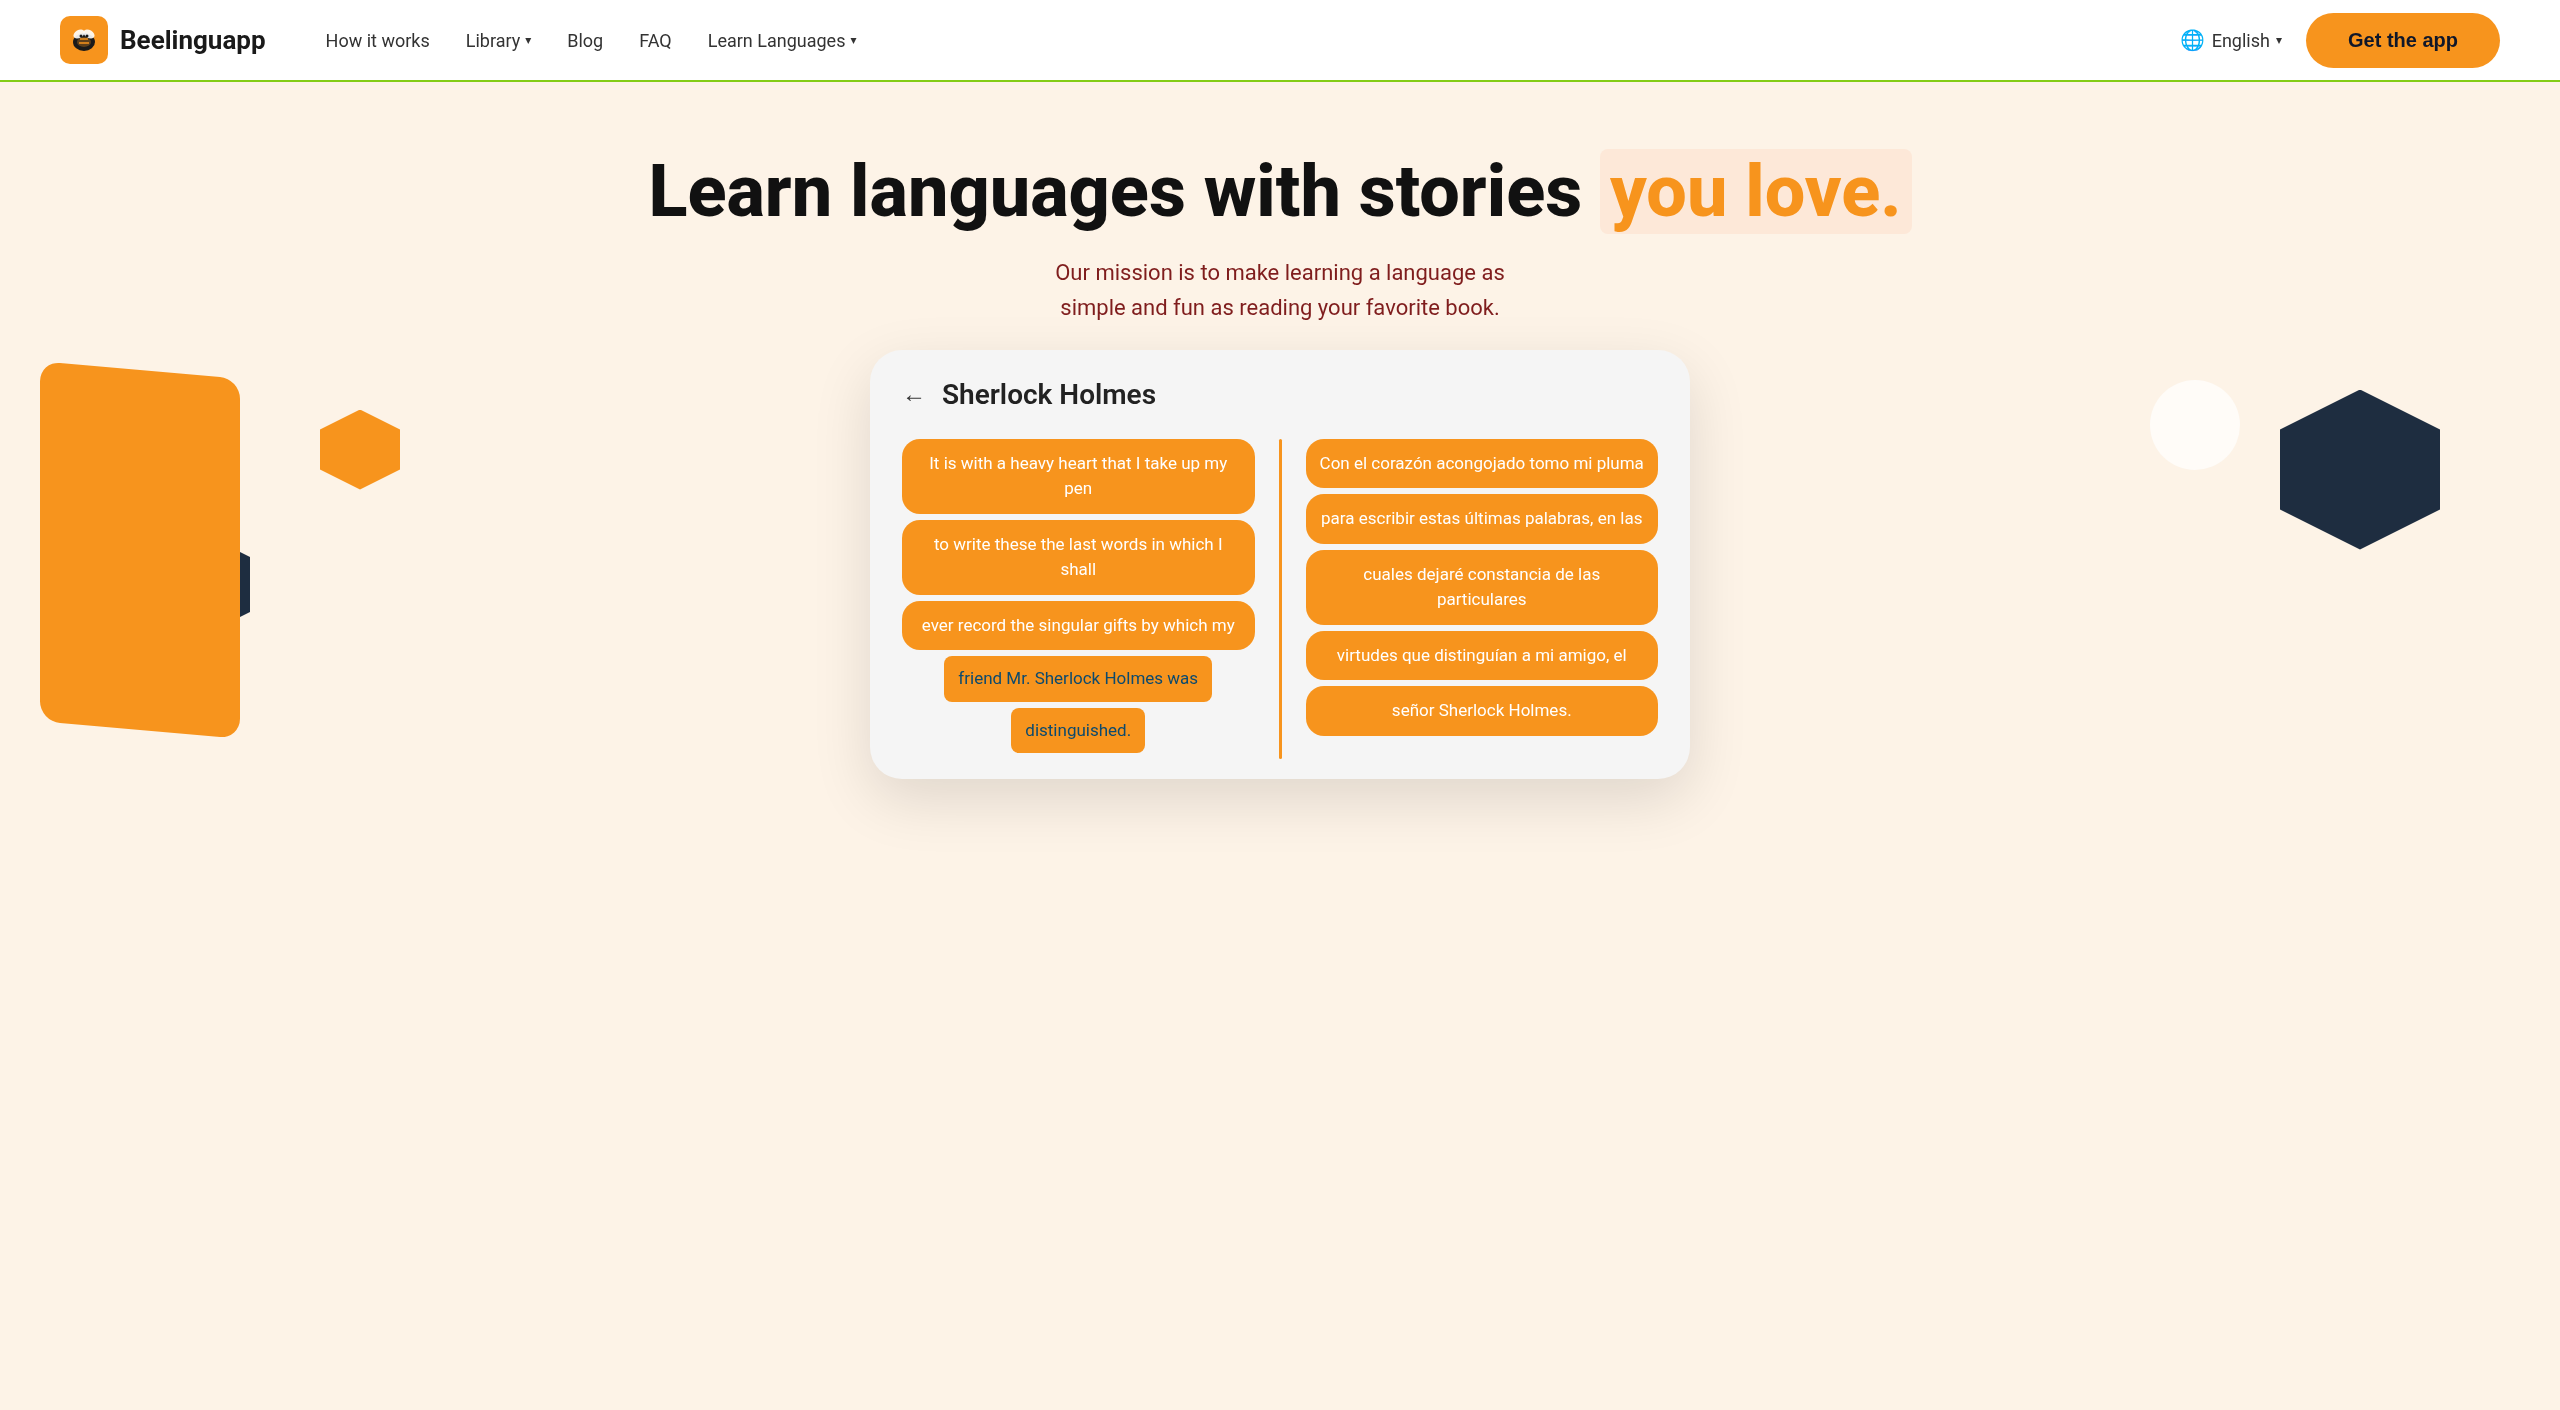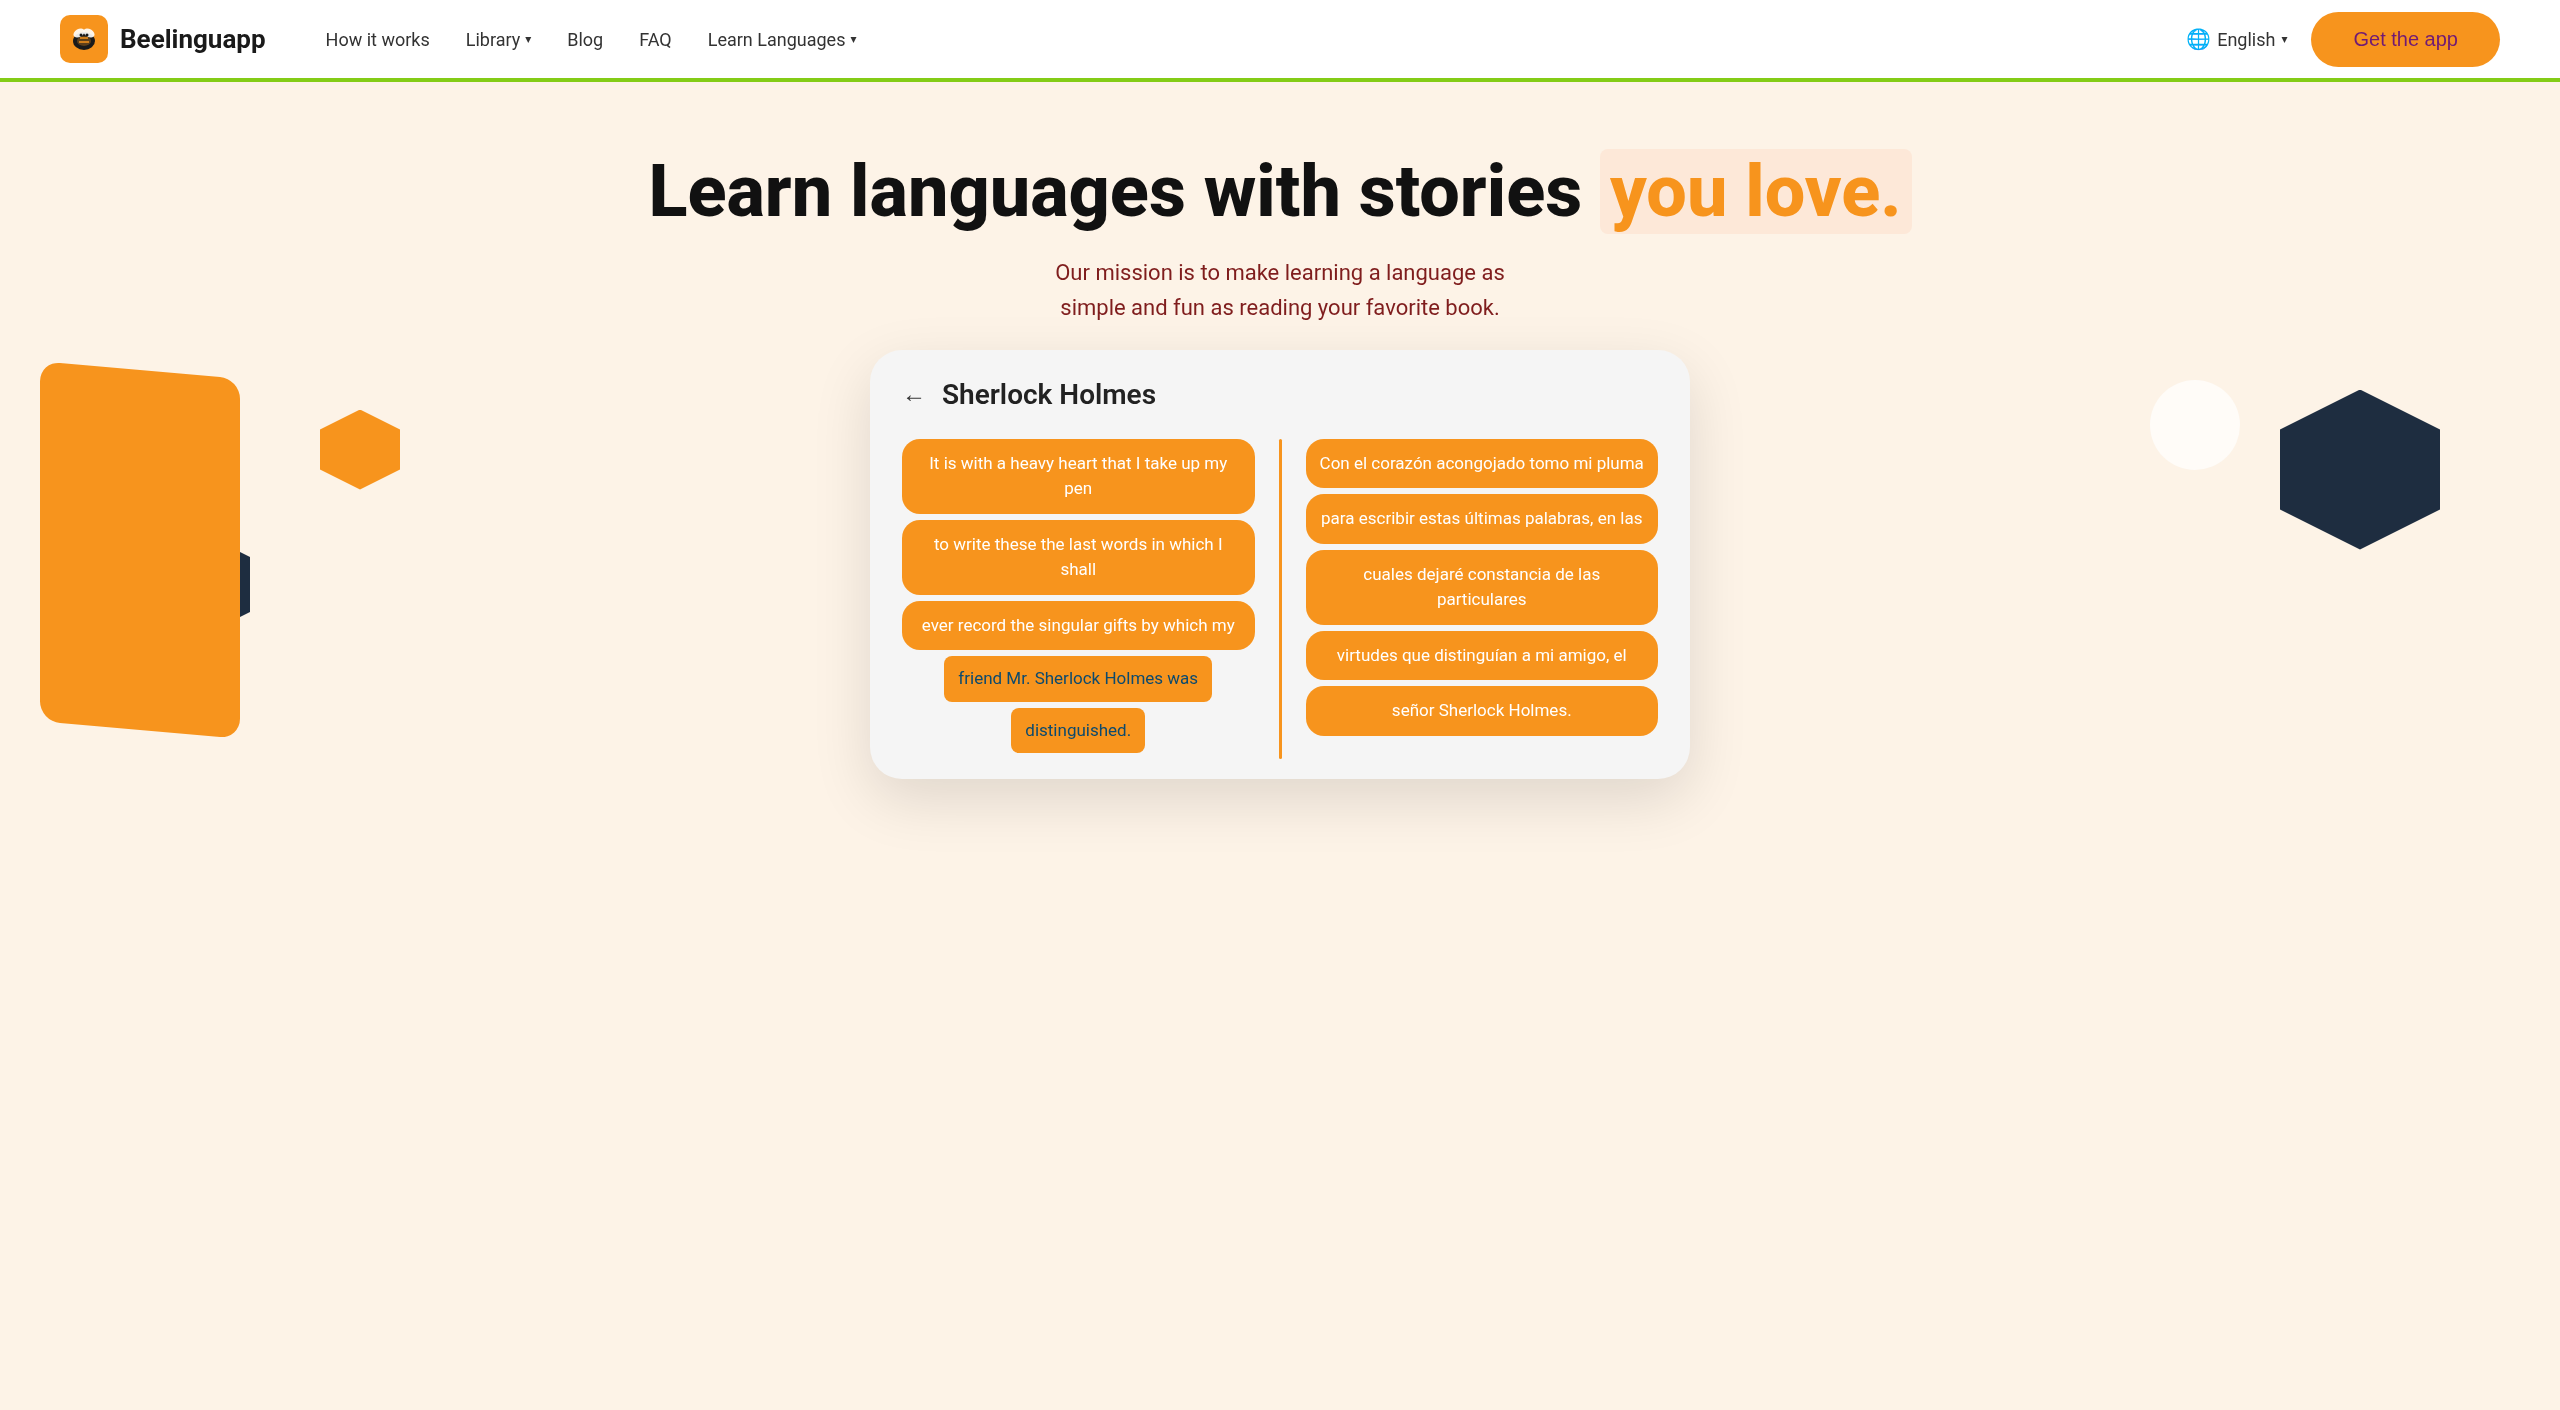--- a/index.html
+++ b/index.html
@@ -10,21 +10,21 @@
       overflow-x: hidden;
     }
 
     
     nav {
       background: #fff;
       display: flex;
       align-items: center;
       padding: 0 60px;
       height: 82px;
-      border-bottom: 4px solid #84cc16;
+      border-bottom: 2px solid #84cc16;
       position: relative;
       z-index: 10;
     }
     .logo-area {
       display: flex;
       align-items: center;
       gap: 12px;
       margin-right: 60px;
     }
     .logo-icon {
@@ -62,26 +62,26 @@
     .lang-btn {
       display: flex;
       align-items: center;
       gap: 6px;
       font-size: 18px;
       color: #333;
       cursor: pointer;
     }
     .get-app-btn {
       background: #f7941d;
-      color: #701a75;
+      color: #0f172a;
       border: none;
       border-radius: 50px;
       padding: 16px 42px;
       font-size: 20px;
-      font-weight: 400;
+      font-weight: 700;
       cursor: pointer;
       white-space: nowrap;
     }
 
     
     .hero {
       text-align: center;
       padding: 70px 40px 0;
       position: relative;
     }

